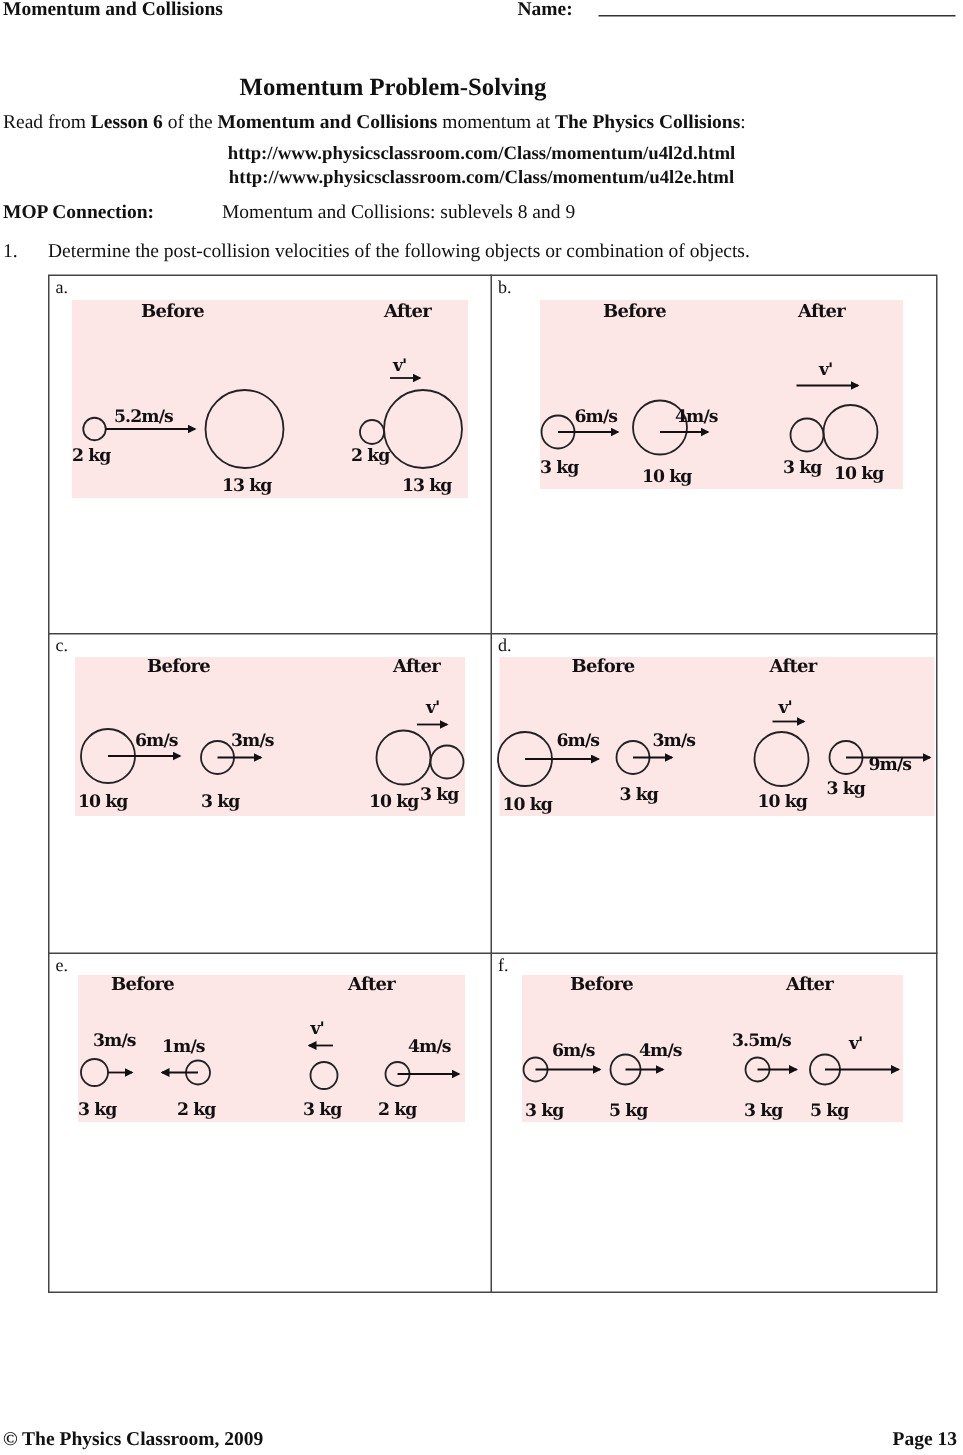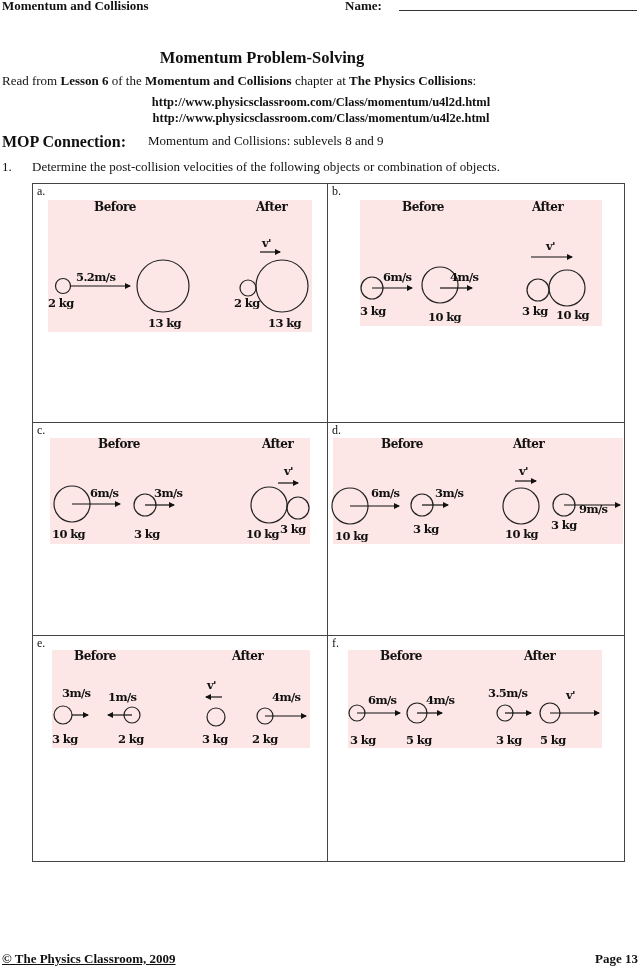--- a/index.html
+++ b/index.html
@@ -6,49 +6,49 @@
   body { width:642px; height:970px; position:relative; overflow:hidden;
          font-family:"Liberation Serif","DejaVu Serif",serif; color:#111; }
   .abs { position:absolute; }
   .hdr-left { left:2px; top:-2px; font-size:13px; font-weight:bold; }
   .hdr-name { left:345px; top:-2px; font-size:13px; font-weight:bold; }
   .hdr-line { left:399px; top:10px; width:238px; height:0; border-top:1px solid #333; }
   .title { left:0; width:524px; top:48px; text-align:center; font-size:16.5px; font-weight:bold; }
   .read { left:2px; top:73px; font-size:13px; }
   .read b { font-weight:bold; }
   .url { left:0; width:642px; text-align:center; font-size:12.5px; font-weight:bold; }
-  .mop-label { left:2px; top:133px; font-size:16px; font-weight:bold; }
+  .mop-label { left:2px; top:133px; font-size:13px; font-weight:bold; }
   .mop-text { left:148px; top:133px; font-size:13px; }
   .q-num { left:2px; top:159px; font-size:13px; }
   .q-text { left:32px; top:159px; font-size:13px; }
 
   .grid { left:32px; top:183px; width:593px; height:679px; border:1.5px solid #444; box-sizing:border-box; }
   .vline { left:327px; top:183px; width:0; height:679px; border-left:1.5px solid #444; }
   .hline { left:32px; width:593px; height:0; border-top:1.5px solid #444; }
 
   .cell-label { font-size:12px; }
   .panel { background:#fde6e6; }
   .hd { font-family:"DejaVu Serif",serif; font-weight:bold; font-size:12px; letter-spacing:-0.5px; }
   .lbl { font-family:"DejaVu Serif",serif; font-weight:bold; font-size:11.5px; letter-spacing:-0.6px; white-space:nowrap; }
   svg.diag { position:absolute; left:0; top:0; overflow:visible; }
 
-  .footer-left { left:2px; top:951px; font-size:13px; font-weight:bold;text-decoration:underline; }
+  .footer-left { left:2px; top:951px; font-size:13px; font-weight:bold; }
   .footer-right { right:4px; top:951px; font-size:13px; font-weight:bold; }
 </style>
 </head>
 <body>
 
 <div class="abs hdr-left">Momentum and Collisions</div>
 <div class="abs hdr-name">Name:</div>
 <div class="abs hdr-line"></div>
 
 <div class="abs title">Momentum Problem-Solving</div>
 
 <div class="abs read">
-  <span>Read from </span><b>Lesson 6</b><span> of the </span><b>Momentum and Collisions</b><span> chapter at </span><b>The Physics Collisions</b><span>:</span>
+  <span>Read from </span><b>Lesson 6</b><span> of the </span><b>Momentum and Collisions</b><span> momentum at </span><b>The Physics Collisions</b><span>:</span>
 </div>
 <div class="abs url" style="top:95px">http://www.physicsclassroom.com/Class/momentum/u4l2d.html</div>
 <div class="abs url" style="top:111px">http://www.physicsclassroom.com/Class/momentum/u4l2e.html</div>
 
 <div class="abs mop-label">MOP Connection:</div>
 <div class="abs mop-text">Momentum and Collisions:  sublevels 8 and 9</div>
 
 <div class="abs q-num">1.</div>
 <div class="abs q-text">Determine the post-collision velocities of the following objects or combination of objects.</div>
 

